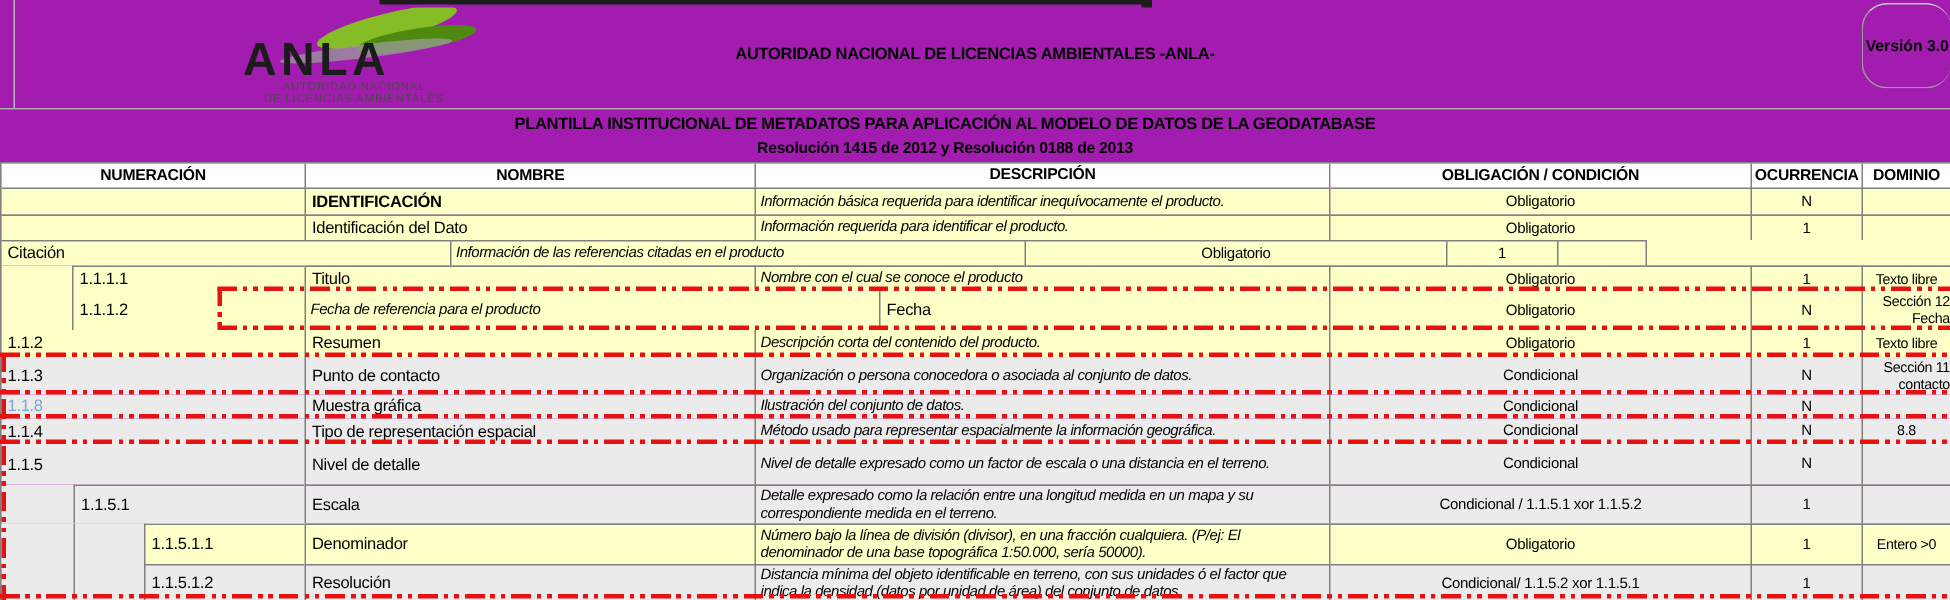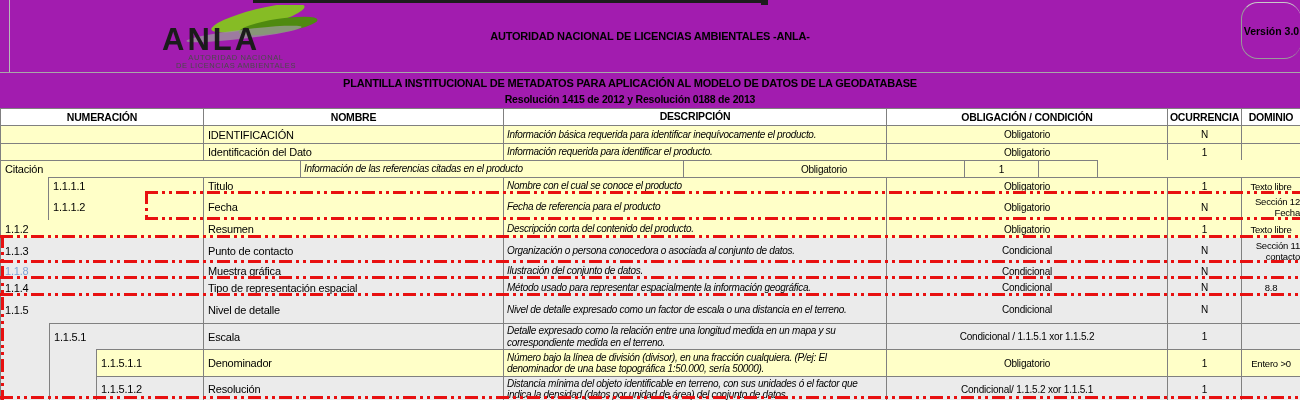--- a/index.html
+++ b/index.html
@@ -43,21 +43,21 @@
   .hrow .cell{background:#fff;border-bottom:1px solid #808080;justify-content:center;
               font-size:10.5px;font-weight:bold;text-align:center;padding:0;height:17px;letter-spacing:-0.2px;}
   .numtxt{padding-left:4px;font-size:11px;letter-spacing:-0.2px;}
   .blue{color:#7DA4D6;}
   .nbox{position:absolute;top:0;bottom:0;right:0;border-left:1px solid #808080;
         display:flex;align-items:center;}
   .nbox.bt{border-top:1px solid #808080;}
   .nbox.bg-y-f{background:#FFFFC8;}
   .bg-g-f{background:#EBEBEB;}
   .v48{position:absolute;left:48px;top:0;bottom:0;width:1px;background:#808080;}
-  .bold{font-weight:normal;}
+  .bold{font-weight:bold;}
 
   
   .redh{position:absolute;height:3px;z-index:6;
         background:repeating-linear-gradient(90deg,#e81010 0 13px,rgba(0,0,0,0) 13px 17px,
                    #e81010 17px 20px,rgba(0,0,0,0) 20px 24px,#e81010 24px 27px,rgba(0,0,0,0) 27px 31px);}
   .redv{position:absolute;width:3px;z-index:6;
         background:repeating-linear-gradient(180deg,#e81010 0 13px,rgba(0,0,0,0) 13px 17px,
                    #e81010 17px 20px,rgba(0,0,0,0) 20px 24px,#e81010 24px 27px,rgba(0,0,0,0) 27px 31px);}
 </style>
 </head>
@@ -133,22 +133,22 @@
           <div class="cell c3 bt">Obligatorio</div>
           <div class="cell c4 bt">1</div>
           <div class="cell c5 bt">Texto libre</div>
         </div>
         <div class="row bg-y" style="height: 26px;">
           <div class="cell c0">
             <div class="nbox" style="left: 47px;">
               <div class="numtxt">1.1.1.2</div>
             </div>
           </div>
+          <div class="cell c2">Fecha de referencia para el producto</div>
           <div class="cell c1">Fecha</div>
-          <div class="cell c2">Fecha de referencia para el producto</div>
           <div class="cell c3">Obligatorio</div>
           <div class="cell c4">N</div>
           <div class="cell c5">Sección 12 Fecha</div>
         </div>
         <div class="row bg-y" style="height: 18px;">
           <div class="cell c0">
             <div class="numtxt">1.1.2</div>
           </div>
           <div class="cell c1">Resumen</div>
           <div class="cell c2">Descripción corta del contenido del producto.</div>

